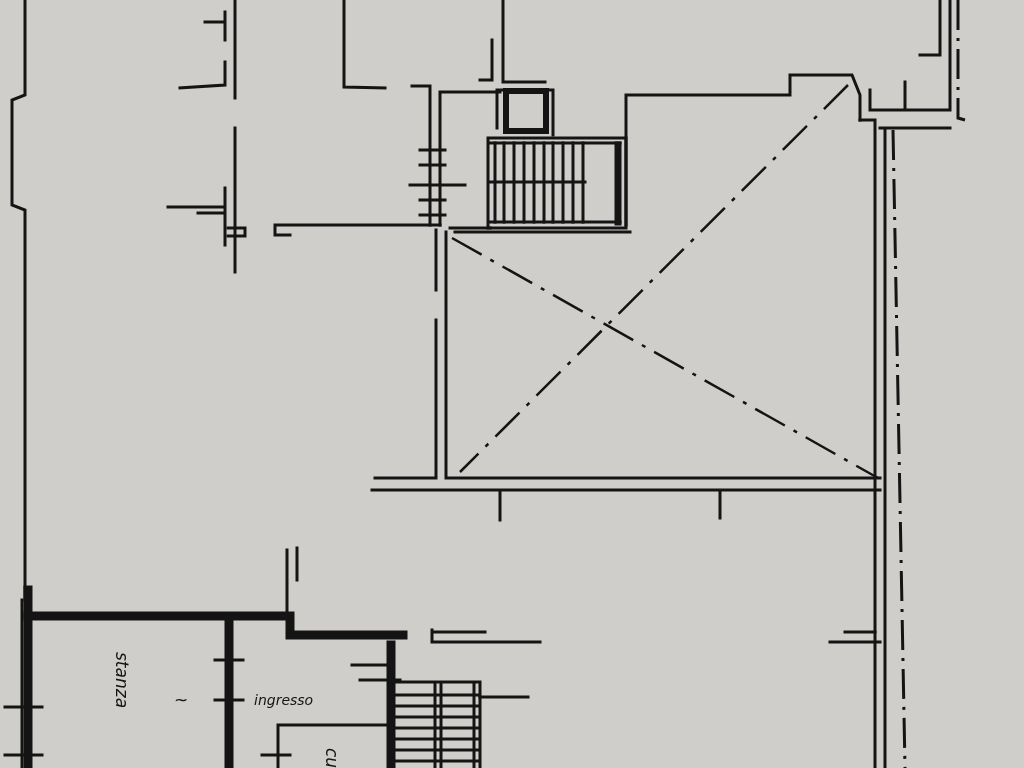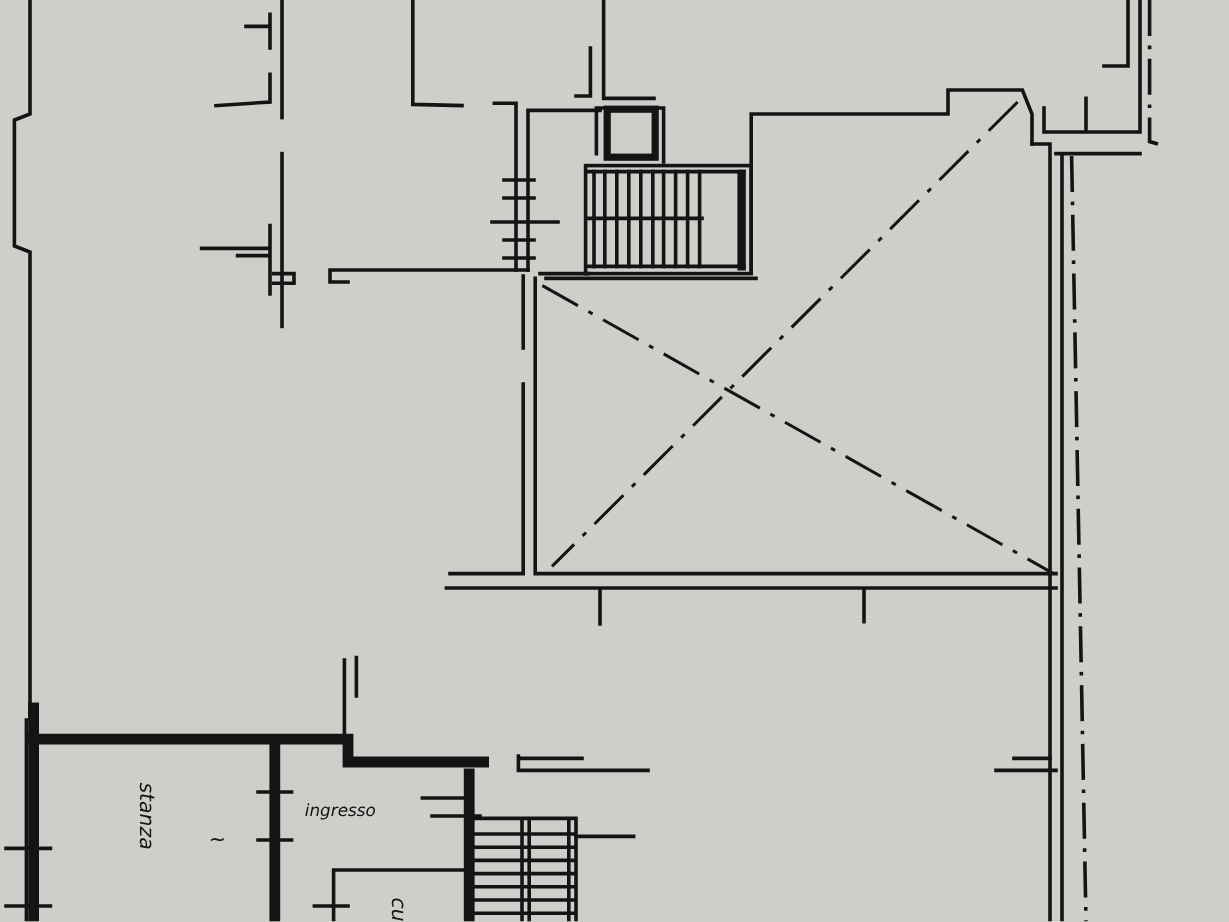--- a/index.html
+++ b/index.html
@@ -94,15 +94,15 @@
 
   <g class="w" stroke-width="3">
     <path d="M395 682 L480 682 L480 768 M474 682 L474 768 M435 684 L435 768 M441 684 L441 768"></path>
     <path d="M395 695 H478 M395 706 H478 M395 717 H478 M395 728 H478 M395 739 H478 M395 750 H478 M395 761 H478"></path>
     <path d="M480 697 L528 697"></path>
   </g>
 </svg>
 
 <div class="lbl" style="left:92px;top:672px;transform:rotate(90deg);transform-origin:center;width:60px;">stanza</div>
 <div class="lbl" style="left:174px;top:690px;">~</div>
-<div class="lbl" style="left:254px;top:668px;font-size:14px;">ingresso</div>
+<div class="lbl" style="left:254px;top:692px;font-size:14px;">ingresso</div>
 <div class="lbl" style="left:322px;top:748px;transform:rotate(90deg);">cu</div>
 </div>
 
 </body></html>

